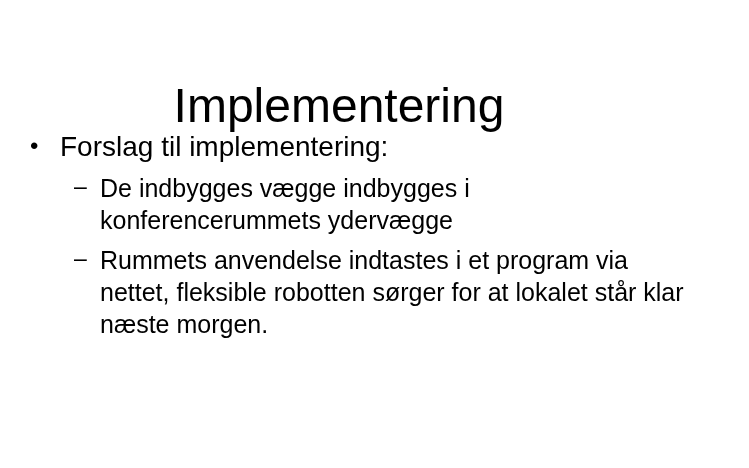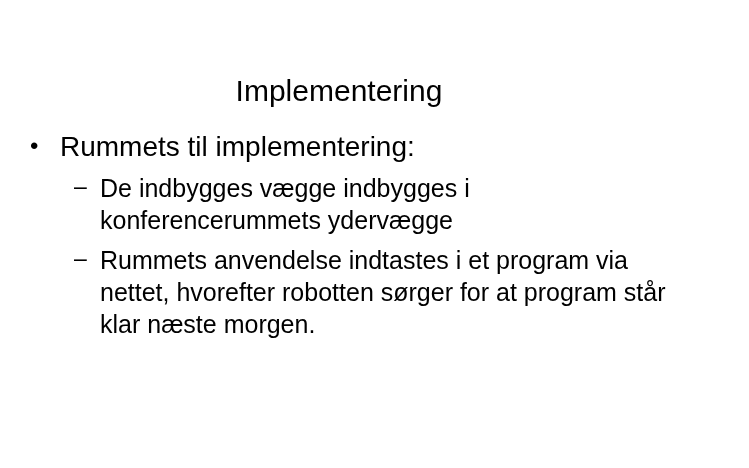--- a/index.html
+++ b/index.html
@@ -15,25 +15,25 @@
     overflow: hidden;
   }
   .slide {
     position: relative;
     width: 749px;
     height: 468px;
     box-sizing: border-box;
   }
   .slide-title {
     position: absolute;
-    top: 54px;
+    top: 48px;
     left: 0;
     width: 678px;
     text-align: center;
-    font-size: 30px;
+    font-size: 48px;
     font-weight: 400;
     line-height: 1.1;
     letter-spacing: 0px;
   }
   .body-block {
     position: absolute;
     top: 130px;
     left: 30px;
     width: 690px;
   }
@@ -78,30 +78,30 @@
 <body>
 
 <div class="slide">
 
   <h1 class="slide-title">Implementering</h1>
 
   <div class="body-block">
 
     <div class="level1">
       <span class="bullet">•</span>
-      <span class="text">Rummets til implementering:</span>
+      <span class="text">Forslag til implementering:</span>
     </div>
 
     <div class="level2-group">
 
       <div class="level2">
         <span class="bullet">–</span>
         <span class="text">De indbygges vægge indbygges i konferencerummets ydervægge</span>
       </div>
 
       <div class="level2">
         <span class="bullet">–</span>
-        <span class="text">Rummets anvendelse indtastes i et program via nettet, hvorefter robotten sørger for at program står klar næste morgen.</span>
+        <span class="text">Rummets anvendelse indtastes i et program via nettet, fleksible robotten sørger for at lokalet står klar næste morgen.</span>
       </div>
 
     </div>
   </div>
 </div>
 
 </body></html>

